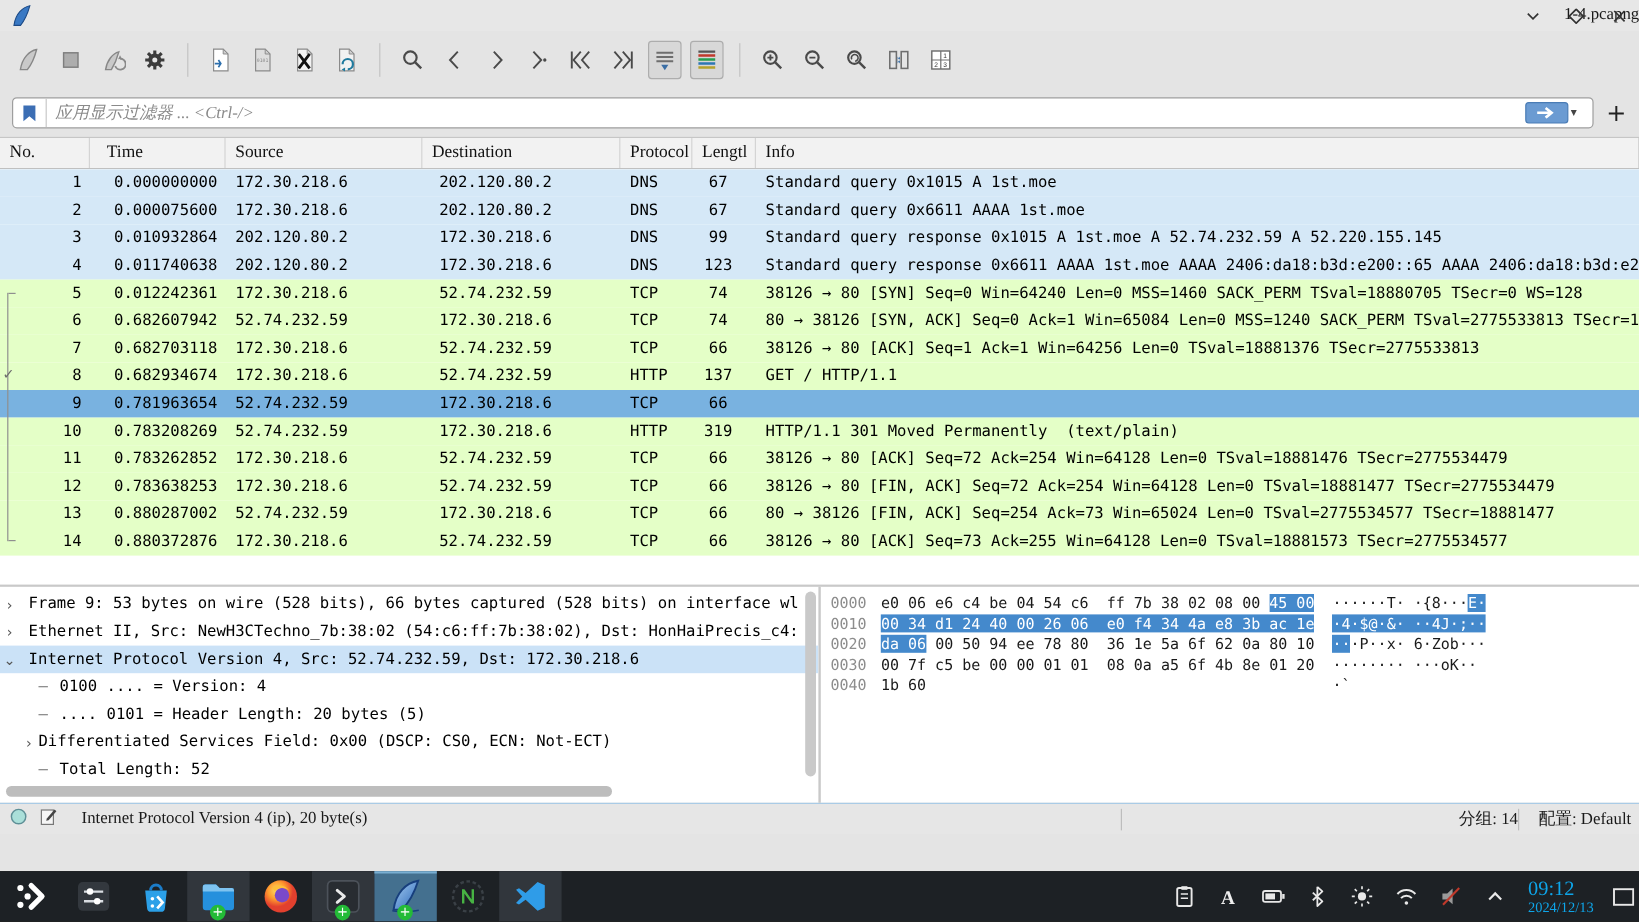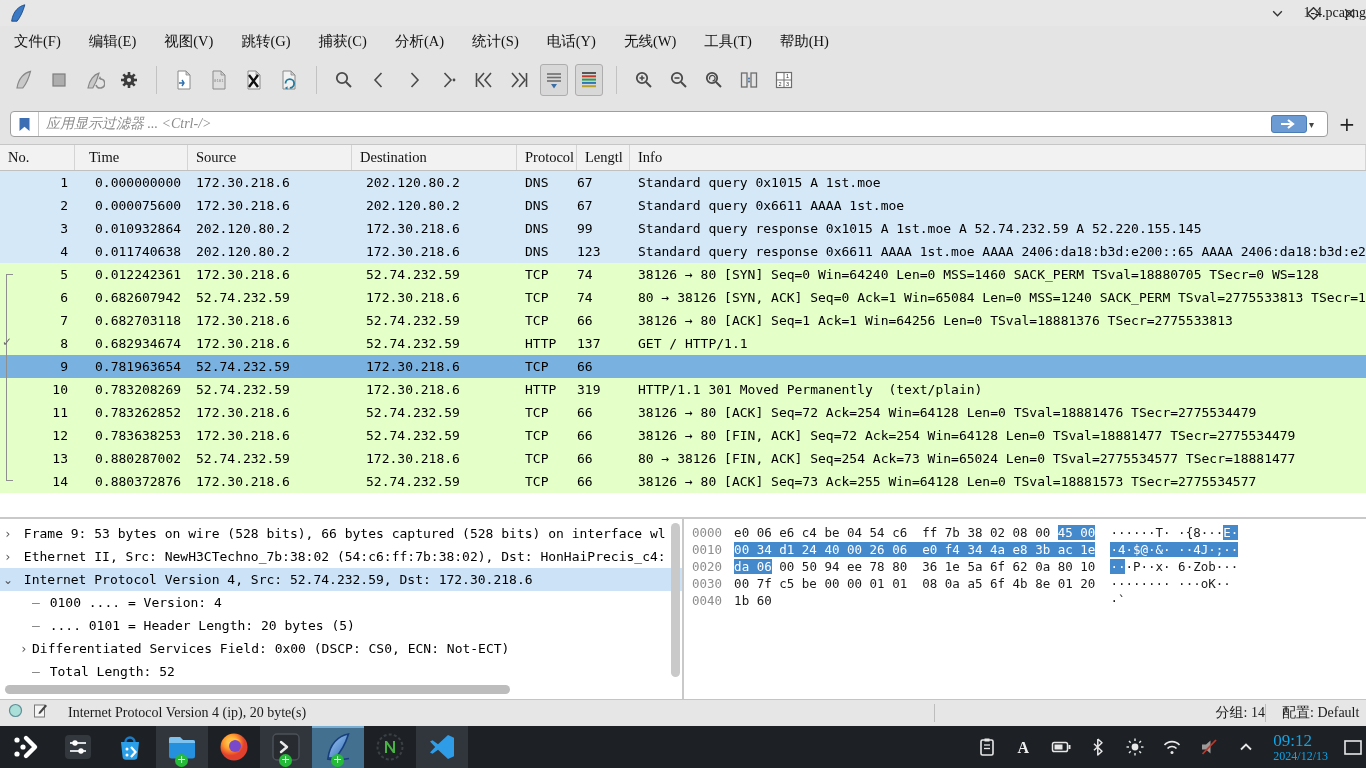--- a/index.html
+++ b/index.html
@@ -42,21 +42,21 @@
   .pl-header .c-time{padding-left:14px;}
   .pl-body { position:relative; height:346px; background:#fff; overflow:hidden;
      font-family:"DejaVu Sans Mono","Liberation Mono",monospace; font-size:13px; }
   .prow { height:23px; display:flex; align-items:center; color:#000; }
   .prow .cell { overflow:hidden; white-space:pre; }
   .prow .c-no { text-align:right; padding-right:7px; }
   .prow .c-time { padding-left:20px; }
   .prow .c-src { padding-left:8px; }
   .prow .c-dst { padding-left:14px; }
   .prow .c-proto { padding-left:8px; }
-  .prow .c-len { text-align:left; padding-right:10px; }
+  .prow .c-len { text-align:center; padding-right:10px; }
   .prow .c-info { padding-left:8px; }
   .row-dns { background:#d5e8f7; }
   .row-tcp { background:#e4ffc7; }
   .row-sel { background:#79b2e0; }
   .stream-bracket { position:absolute; width:7px; border-left:1px solid #8f8f8f; pointer-events:none; }
   .stream-bracket:before, .stream-bracket:after { content:""; position:absolute; left:0; width:6px; border-top:1px solid #8f8f8f; }
   .stream-bracket:before { top:0; } .stream-bracket:after { bottom:0; }
   .stream-check { position:absolute; left:2px; color:#6d6d6d; font-size:12px; pointer-events:none;
      font-family:"DejaVu Sans",sans-serif; }
 
@@ -132,33 +132,20 @@
             </svg>
           </span>
         <span class="win-btn">
           <svg width="13" height="13" viewBox="0 0 12 12">
               <path d="M2,2 L10,10 M10,2 L2,10" stroke="#333" stroke-width="1.3"></path>
             </svg>
           </span>
       </span>
     </div>
 
-    <div class="menubar" id="menubar">
-        <span class="menu-item">文件(F)</span>
-        <span class="menu-item">编辑(E)</span>
-        <span class="menu-item">视图(V)</span>
-        <span class="menu-item">跳转(G)</span>
-        <span class="menu-item">捕获(C)</span>
-        <span class="menu-item">分析(A)</span>
-        <span class="menu-item">统计(S)</span>
-        <span class="menu-item">电话(Y)</span>
-        <span class="menu-item">无线(W)</span>
-        <span class="menu-item">工具(T)</span>
-        <span class="menu-item">帮助(H)</span>
-      </div>
 
     <div class="toolbar" id="toolbar">
         <span class="tbtn">
           <svg width="22" height="22" viewBox="0 0 22 22">
             <path d="M4,19 C5.5,9 11.5,3.5 17.5,2.3 C15.8,9 13,15 9.8,19 Z" fill="#c9c9c9" stroke="#878787" stroke-width="1.2"></path>
           </svg>
         </span>
         <span class="tbtn">
           <svg width="22" height="22" viewBox="0 0 22 22">
             <rect x="5" y="5" width="12" height="12" fill="#adadad" stroke="#7e7e7e" stroke-width="1.2"></rect>

